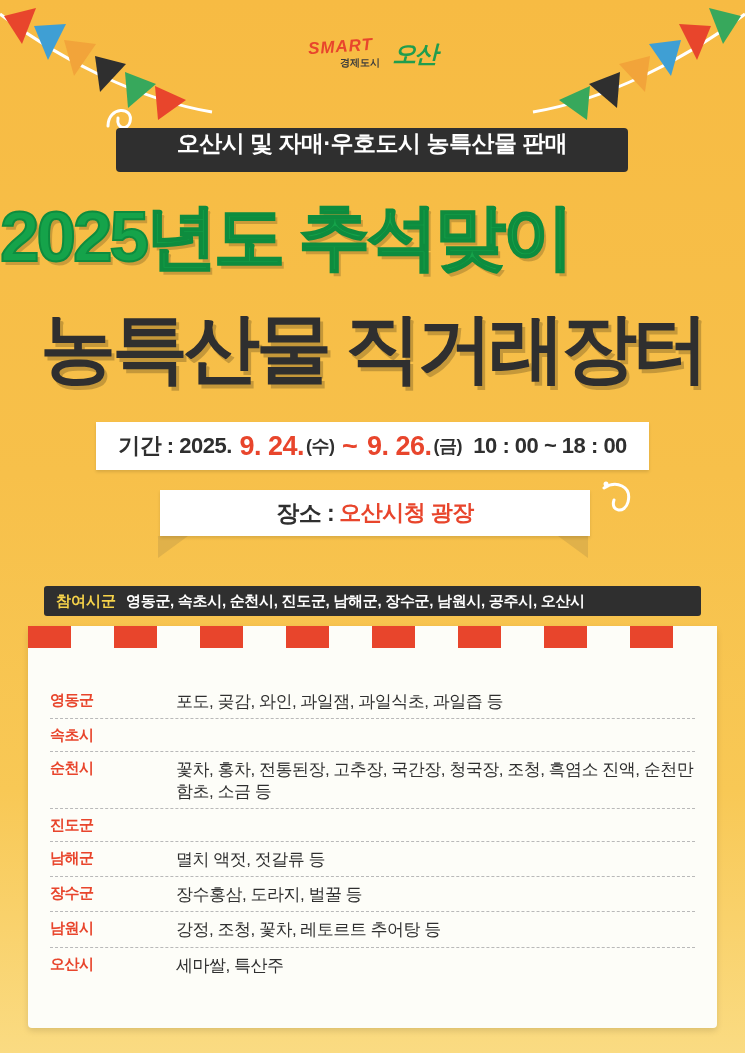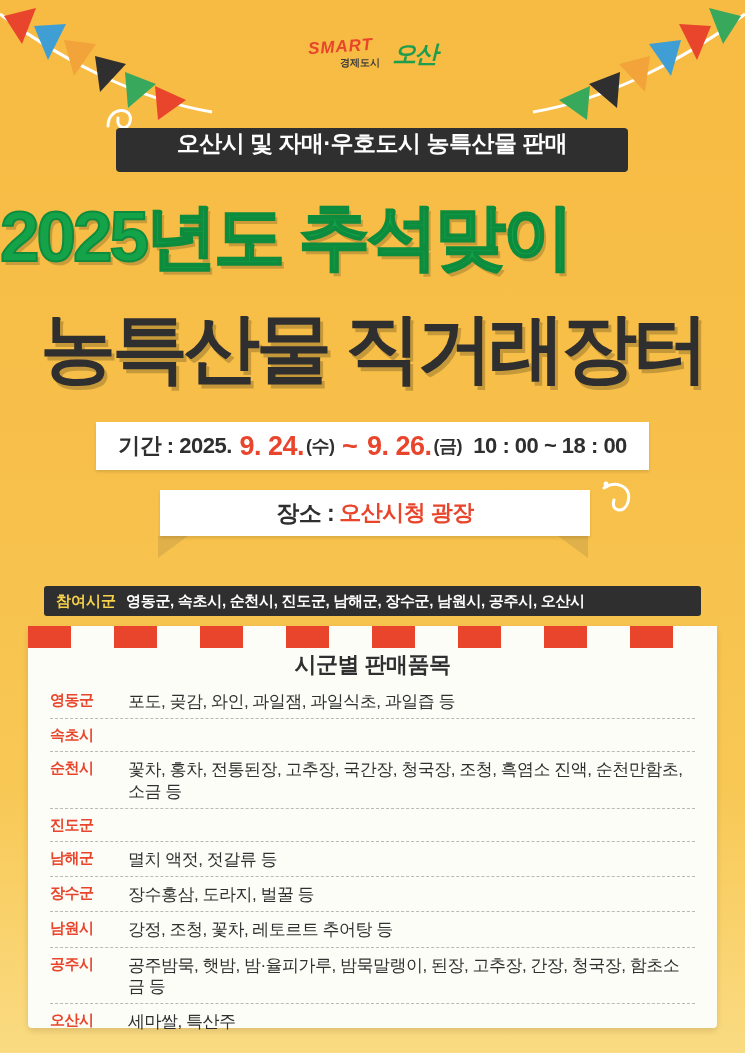--- a/index.html
+++ b/index.html
@@ -233,20 +233,21 @@
     position: absolute;
     top: 684px;
     left: 50px;
     width: 645px;
   }
   .trow {
     display: flex;
     align-items: flex-start;
     border-bottom: 1px dashed #b9b9b9;
     padding: 7px 0 6px 0;
+    gap: 48px;
   }
   .trow:last-child { border-bottom: none; }
   .tcity {
     width: 78px;
     flex: none;
     color: #e8452c;
     font-weight: bold;
     font-size: 15px;
     letter-spacing: -0.5px;
   }
@@ -342,21 +343,20 @@
         <rect x="215" y="0" width="43" height="22"></rect>
         <rect x="301" y="0" width="43" height="22"></rect>
         <rect x="387" y="0" width="43" height="22"></rect>
         <rect x="473" y="0" width="43" height="22"></rect>
         <rect x="559" y="0" width="43" height="22"></rect>
         <rect x="645" y="0" width="44" height="22"></rect>
       </g>
     </svg>
   </div>
 
-  <div class="card-title">시군별 판매품목</div>
 
   <div class="table">
     <div class="trow">
       <div class="tcity">영동군</div>
       <div class="titems">포도, 곶감, 와인, 과일잼, 과일식초, 과일즙 등</div>
     </div>
     <div class="trow">
       <div class="tcity">속초시</div>
     </div>
     <div class="trow">
@@ -372,22 +372,18 @@
     </div>
     <div class="trow">
       <div class="tcity">장수군</div>
       <div class="titems">장수홍삼, 도라지, 벌꿀 등</div>
     </div>
     <div class="trow">
       <div class="tcity">남원시</div>
       <div class="titems">강정, 조청, 꽃차, 레토르트 추어탕 등</div>
     </div>
     <div class="trow">
-      <div class="tcity">공주시</div>
-      <div class="titems">공주밤묵, 햇밤, 밤·율피가루, 밤묵말랭이, 된장, 고추장, 간장, 청국장, 함초소금 등</div>
-    </div>
-    <div class="trow">
       <div class="tcity">오산시</div>
       <div class="titems">세마쌀, 특산주</div>
     </div>
   </div>
 
 </div>
 
 </body></html>

